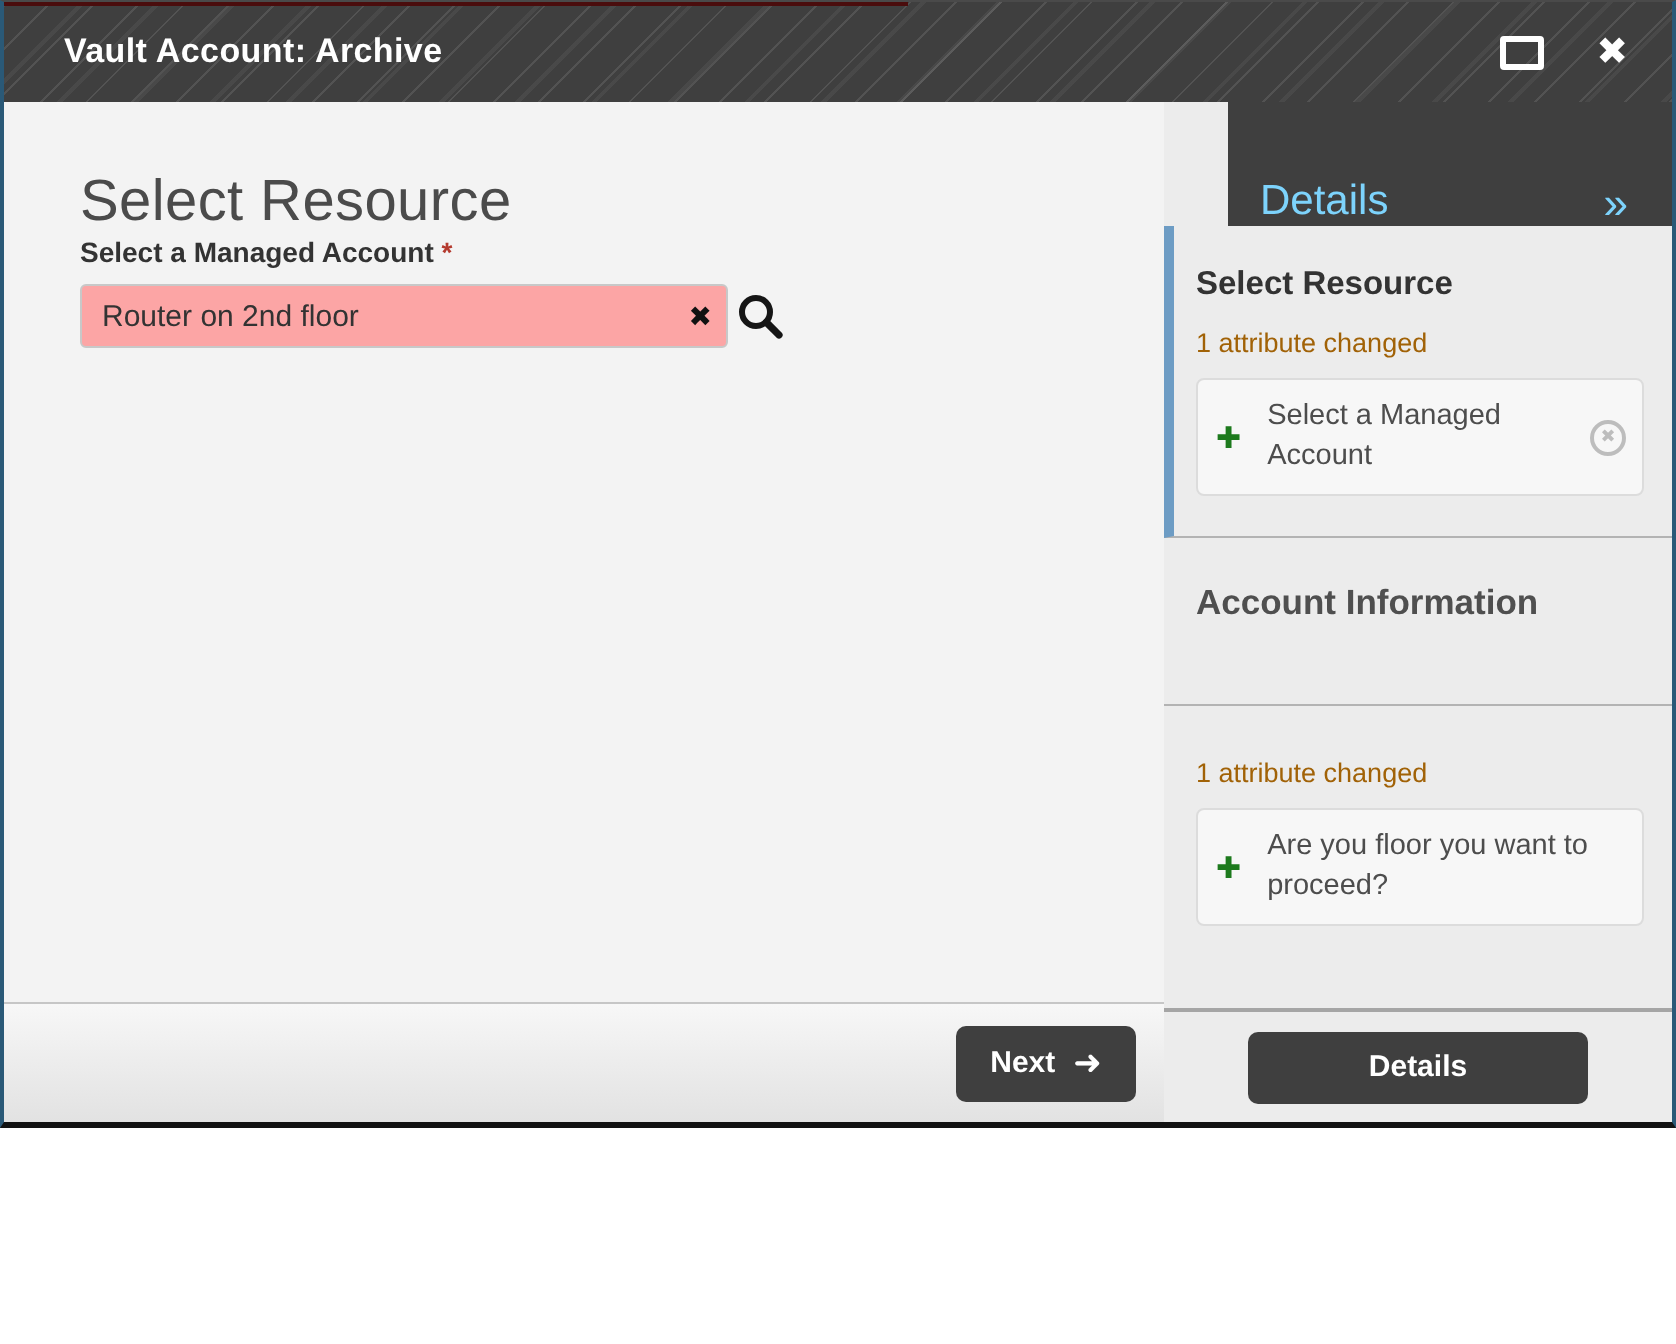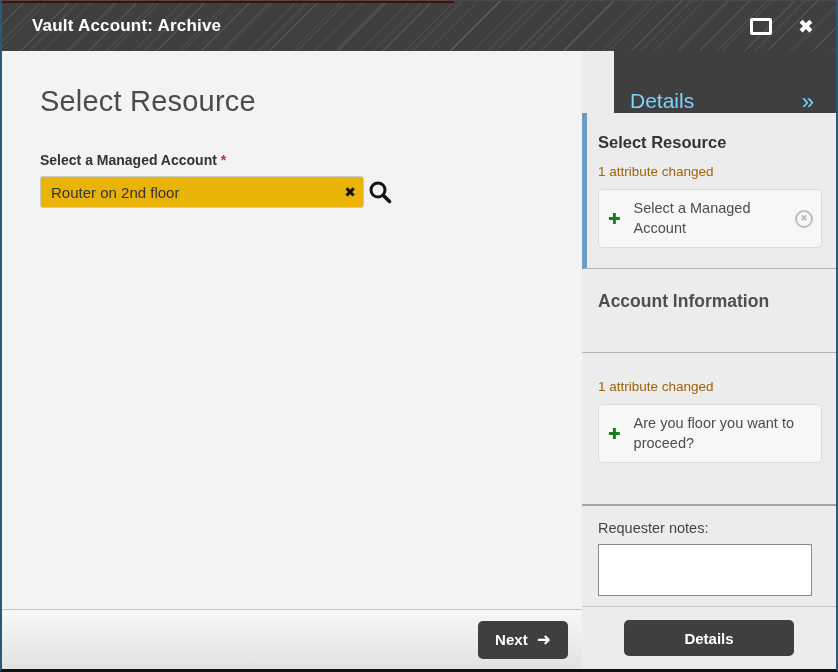--- a/index.html
+++ b/index.html
@@ -1,20 +1,20 @@
 <!DOCTYPE html>
 <html><head>
 <meta charset="utf-8">
 <style>
   * { margin: 0; padding: 0; box-sizing: border-box; }
   html, body { width: 838px; height: 672px; }
   body { font-family: "Liberation Sans", "DejaVu Sans", sans-serif; }
 
   .window {
-    width: 838px; height: 672px;
+    width: 838px; height: 564px;
     border-left: 2px solid #2a5977;
     border-right: 2px solid #2a5977;
     border-bottom: 3px solid #121212;
     border-top: 1px solid #4a4a4a;
     position: relative;
     background: #f3f3f3;
     display: flex; flex-direction: column;
     overflow: hidden;
   }
   .red-strip {
@@ -47,29 +47,29 @@
 
   
   .main {
     flex: 1; background: #f3f3f3;
     display: flex; flex-direction: column; min-width: 0;
   }
   .main-content { padding: 34px 20px 0 38px; flex: 1; }
   .page-title {
     font-size: 29px; font-weight: 300; color: #4b4b4b; letter-spacing: 0.2px;
   }
-  .field { margin-top: 34px; }
+  .field { }
   .field-label { font-size: 14px; font-weight: bold; color: #333; display: block; margin-bottom: 8px; }
   .req { color: #b43a2e; font-weight: bold; }
   .input-row { display: flex; align-items: center; }
   .input-wrap { position: relative; width: 324px; }
   .text-input {
     width: 100%; height: 32px;
     border: 1px solid #c8c8c8; border-radius: 3px;
-    background: #eab308; font-family: inherit;
+    background: #fca5a5; font-family: inherit;
     font-size: 15px; color: #333; padding: 0 28px 0 10px;
   }
   .clear-x {
     position: absolute; right: 8px; top: 50%; transform: translateY(-50%);
     font-size: 14px; font-weight: bold; color: #111; cursor: pointer; line-height: 1;
   }
   .search-btn { margin-left: 3px; cursor: pointer; display: inline-flex; align-items: center; }
 
   .main-footer {
     flex: 0 0 60px; height: 60px;
@@ -209,24 +209,20 @@
       </div>
 
       <div class="section sec-confirm">
         <div class="attr-changed">1 attribute changed</div>
         <div class="attr-card">
           <span class="plus-glyph">✚</span>
           <span class="attr-card-text">Are you floor you want to proceed?</span>
         </div>
       </div>
 
-      <div class="notes-area">
-        <div class="notes-label">Requester notes:</div>
-        <textarea class="notes-textarea" style=""></textarea>
-      </div>
 
       <div class="panel-footer">
         <button class="btn btn-submit">Details</button>
       </div>
     </div>
 
   </div>
 </div>
 
 </body></html>

